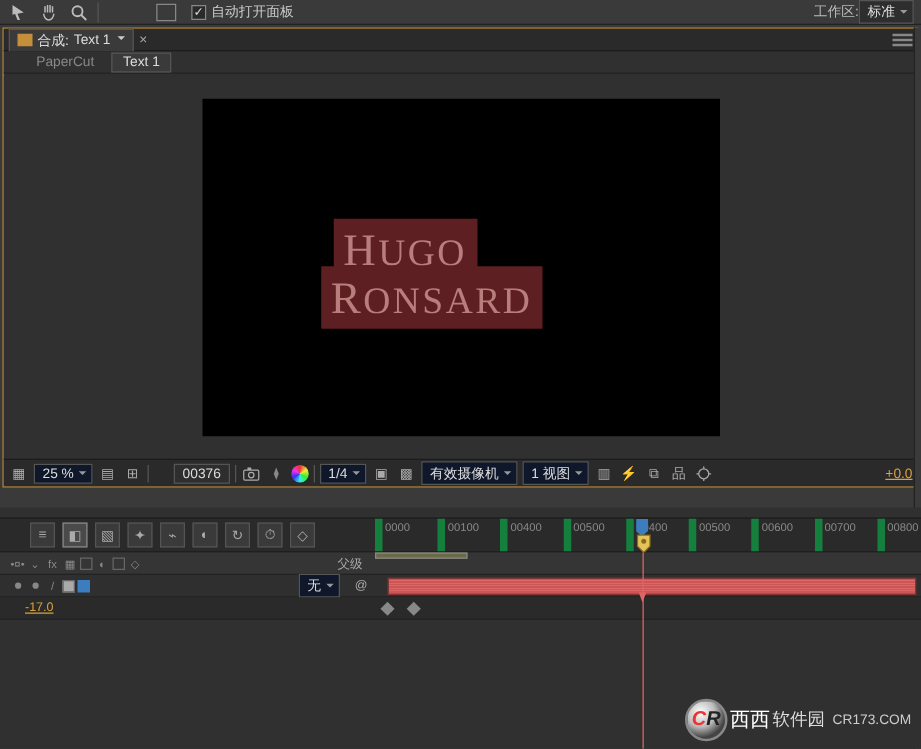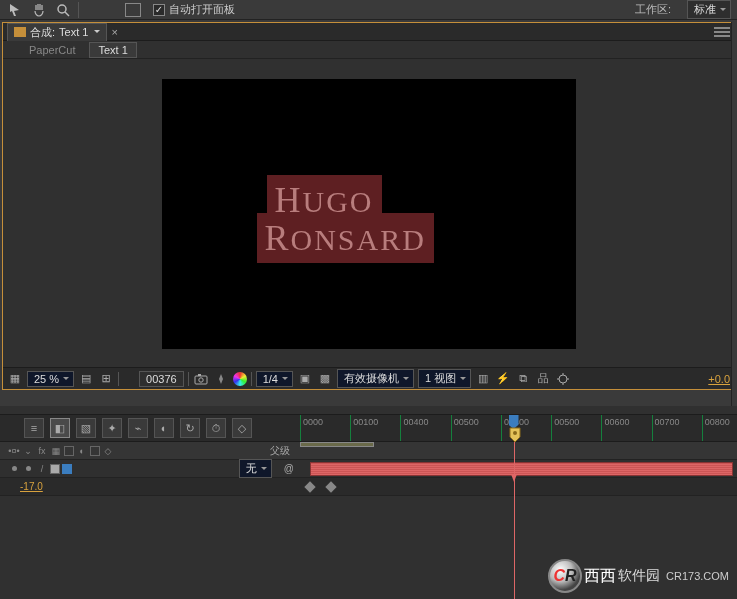--- a/index.html
+++ b/index.html
@@ -35,21 +35,21 @@
   margin-left: 40px;
   width: 16px; height: 14px;
   border: 1px solid #888;
 }
 #auto-open-check { display:flex; align-items:center; gap:4px; margin-left: 6px; }
 .checkbox {
   width: 12px; height: 12px; border:1px solid #888; background:#2a2a2a;
   display:flex; align-items:center; justify-content:center;
 }
 .checkbox.checked::after { content:"✓"; font-size:10px; color:#ddd; }
-#workspace-group { margin-left:auto; display:flex; align-items:center; gap:16px; }
+#workspace-group { margin-left:auto; display:flex; align-items:center; gap:0; }
 .dd-label { color:#bbb; }
 .dropdown {
   background:#2e2e2e; border:1px solid #555; padding:1px 14px 1px 6px;
   position:relative; color:#ddd; min-width:40px;
 }
 .dropdown::after {
   content:""; position:absolute; right:4px; top:50%; margin-top:-2px;
   border:3px solid transparent; border-top-color:#999;
 }
 
@@ -159,21 +159,21 @@
 .tl-btn.active { background:#4a4a4a; border-color:#888; }
 
 #tl-ruler {
   position:absolute; left:300px; right:0; top:8px; height:28px;
   background:#2a2a2a; border-top:1px solid #1c1c1c; border-bottom:1px solid #1c1c1c;
 }
 .ruler-inner {
   position:absolute; left:0; right:0; top:0; bottom:0;
 }
 .tick {
-  position:absolute; top:0; height:100%; border-left:1px solid #15803d;
+  position:absolute; top:0; height:100%; border-left:6px solid #15803d;
   font-size:9px; color:#888; padding-left:2px; padding-top:2px;
 }
 .playhead-marker {
   position:absolute; top:12px;
 }
 .playhead-marker svg { display:block; }
 .cti-head {
   position:absolute; top:0; width:10px; height:14px;
   background:#3b7dbf; transform:translateX(-5px);
   clip-path: polygon(0 0, 100% 0, 100% 70%, 50% 100%, 0 70%);

